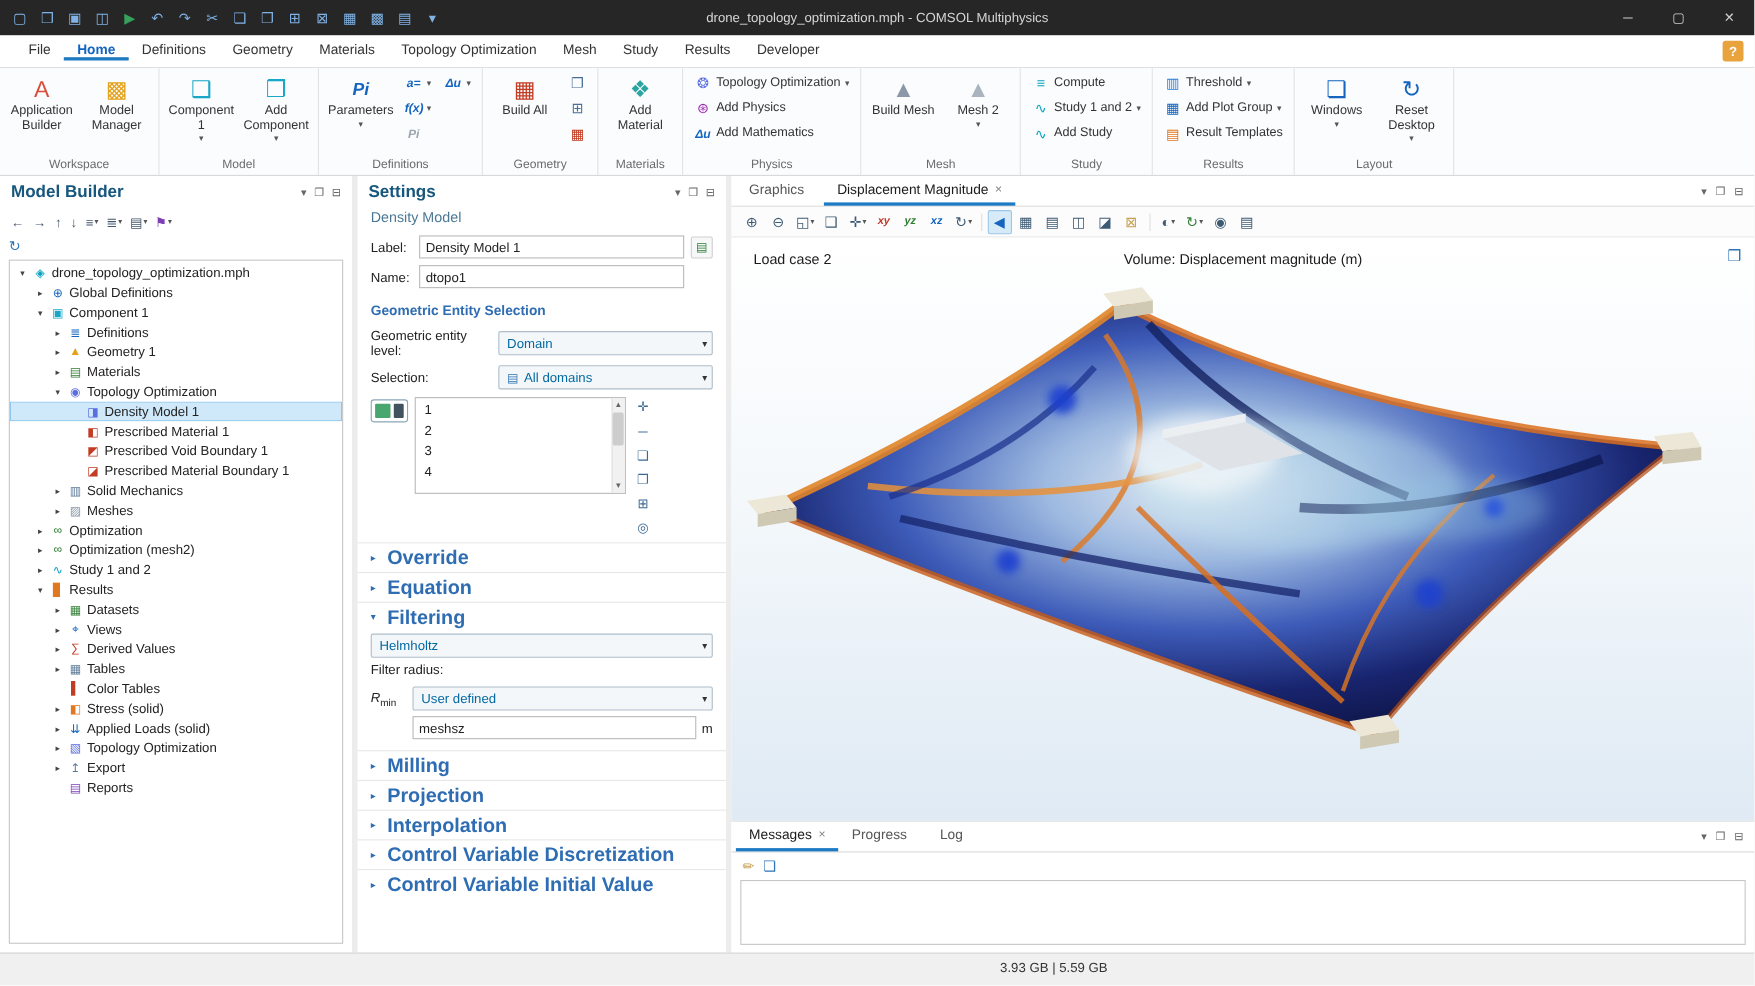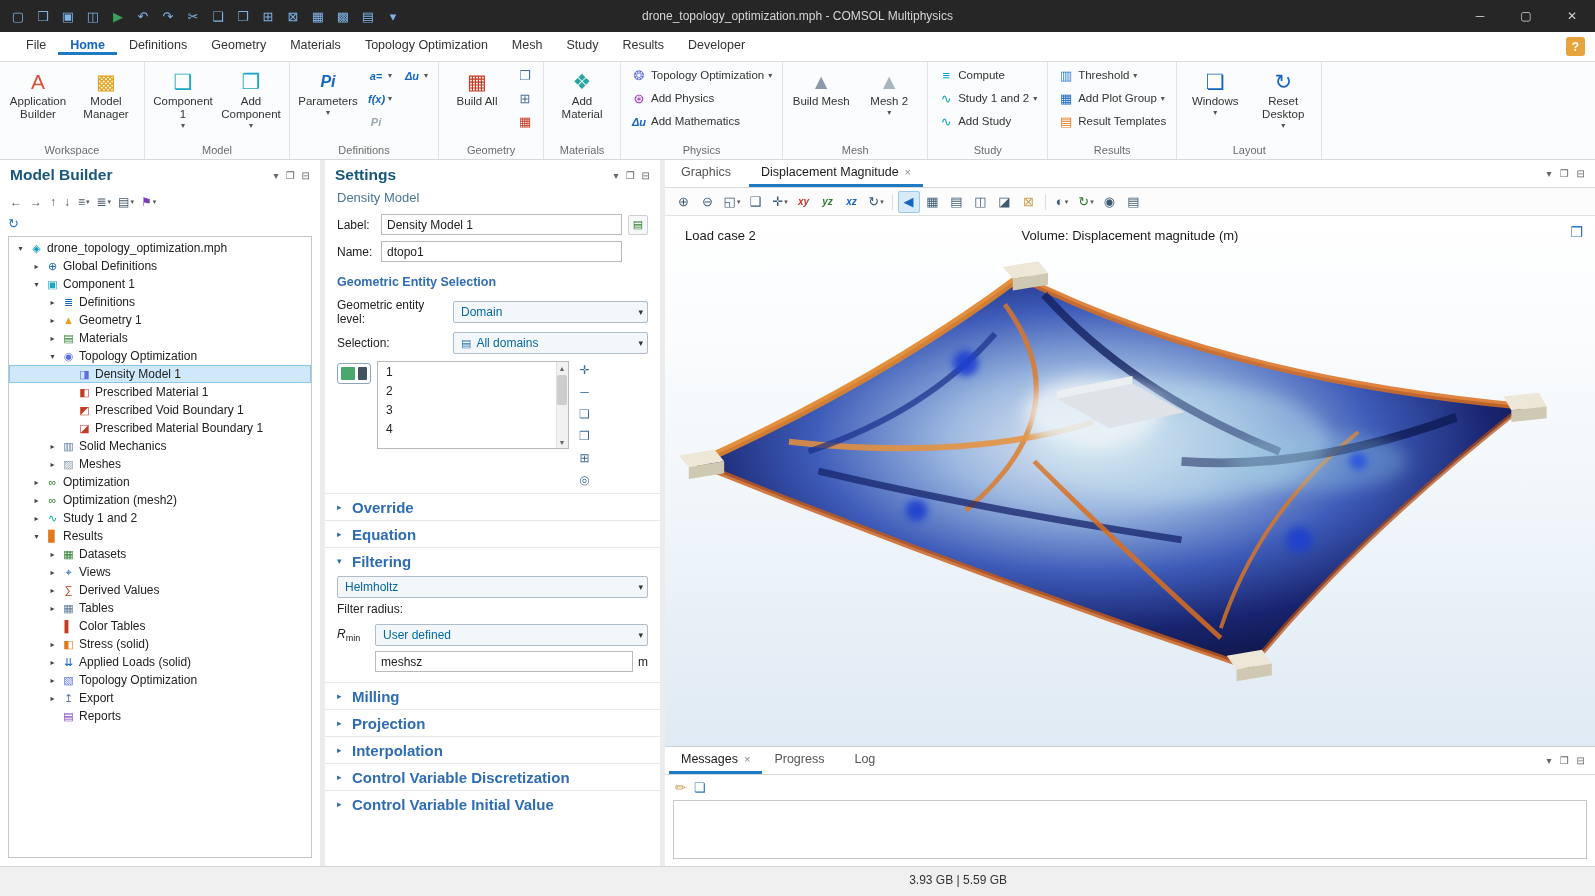--- a/index.html
+++ b/index.html
@@ -90,21 +90,21 @@
   .sel-list { width:192px; height:88px; border:1px solid #b9b9b9; background:#fff; position:relative; overflow:hidden; }
   .sel-item { height:19px; display:flex; align-items:center; padding-left:8px; font-size:12px; }
   .sel-scroll { position:absolute; right:0; top:0; bottom:0; width:12px; background:#f1f1f1; border-left:1px solid #e0e0e0; }
   .sel-thumb { position:absolute; right:1px; top:13px; width:10px; height:30px; background:#cdcdcd; border-radius:2px; }
   .sel-arrow { position:absolute; right:0; width:12px; height:12px; font-size:7px; color:#666; display:flex; align-items:center; justify-content:center; }
   .sel-icons { display:flex; flex-direction:column; gap:4px; }
   .sel-icons span { width:19px; height:18px; display:flex; align-items:center; justify-content:center;
                     color:#3d6a93; font-size:12px; border-radius:2px; }
   .sec { height:27px; display:flex; align-items:center; gap:7px; padding:0 12px; border-top:1px solid #e7e7e7; }
   .sec-ch { font-size:9px; color:#2f6db3; width:8px; }
-  .sec-lab { font-size:15px; font-weight:bold; color:#2f6db3; }
+  .sec-lab { font-size:18px; font-weight:bold; color:#2f6db3; }
   .filt-body { padding:2px 12px 10px; }
   .filt-cap { font-size:12px; padding:4px 0 3px; }
   .combo.full { width:100%; }
   .rmin-row { display:flex; align-items:center; gap:6px; padding-top:5px; }
   .rmin-lab { width:32px; font-size:12px; font-style:italic; }
   .rmin-lab sub { font-style:normal; font-size:9px; }
   .val-row { display:flex; align-items:center; gap:5px; padding:5px 0 0 38px; }
   .unit { font-size:12px; color:#222; }
 
   

